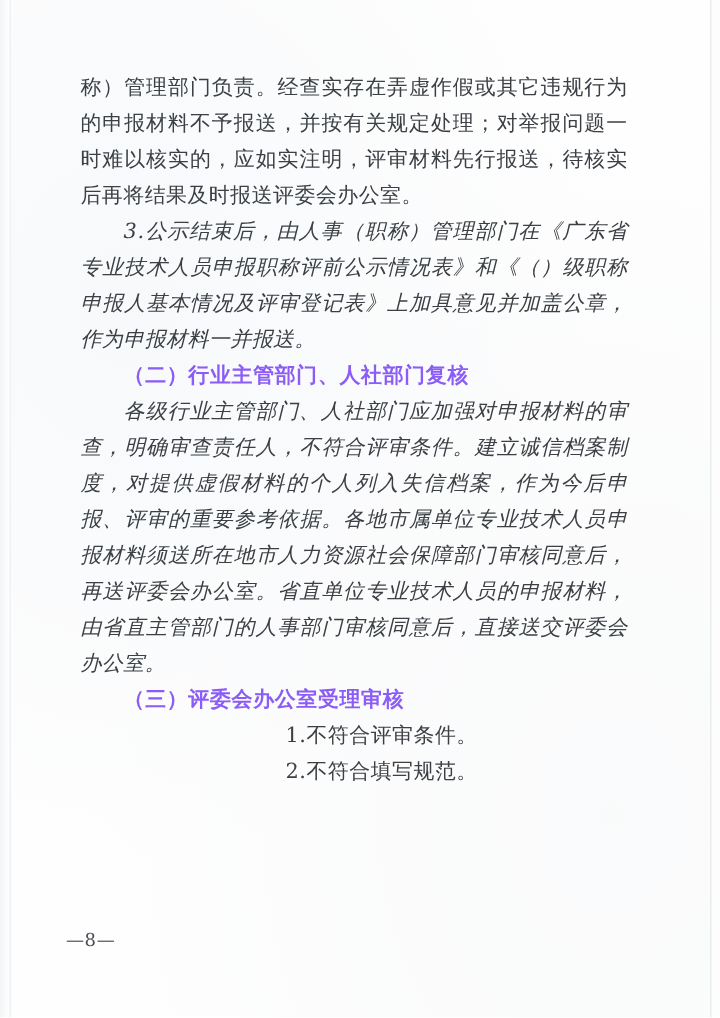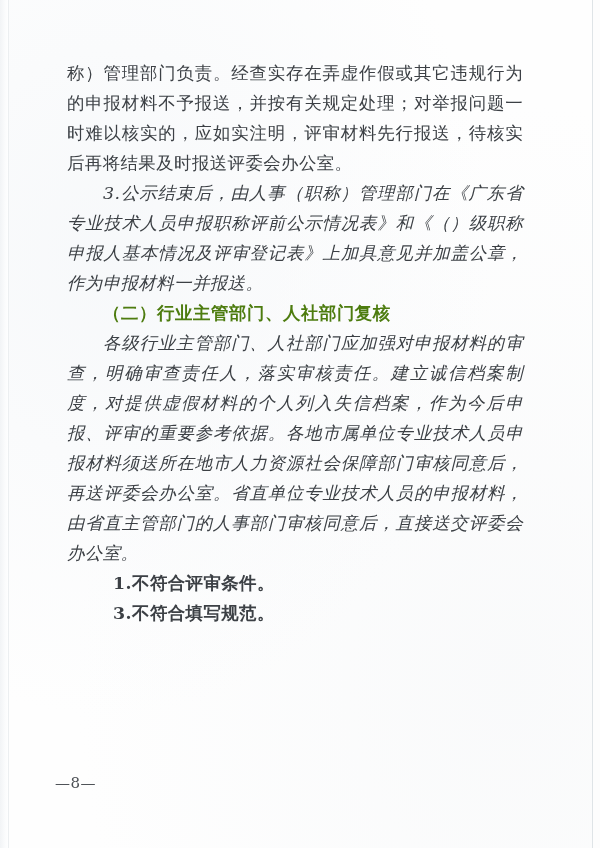--- a/index.html
+++ b/index.html
@@ -87,38 +87,37 @@
 
   .para.indent {
     text-indent: 36px;
     font-style: italic;
   }
 
   .heading {
     font-family: "DejaVu Serif", "Liberation Serif", serif;
     font-size: 17.4px;
     line-height: 30px;
-    color: #4d7c0f;
+    color: #8b5cf6;
     font-weight: 700;
     letter-spacing: 0.6px;
     margin: 0;
     text-indent: 36px;
     text-align: left;
   }
 
   .list-item {
     font-family: "DejaVu Serif", "Liberation Serif", serif;
     font-size: 17.4px;
     line-height: 30px;
     color: #3c4045;
     letter-spacing: 0.45px;
     margin: 0;
     padding-left: 46px;
-    text-align: left;
-    font-weight: bold;
+    text-align: center;
   }
 
   .page-number {
     position: absolute;
     left: 55px;
     top: 774px;
     font-family: "DejaVu Serif", "Liberation Serif", serif;
     font-size: 15px;
     color: #4a4e53;
     letter-spacing: 0.5px;
@@ -136,26 +135,27 @@
   <div class="scan-edge-right"></div>
 
   <div class="content">
 
     <p class="para">称）管理部门负责。经查实存在弄虚作假或其它违规行为的申报材料不予报送，并按有关规定处理；对举报问题一时难以核实的，应如实注明，评审材料先行报送，待核实后再将结果及时报送评委会办公室。</p>
 
     <p class="para indent">3.公示结束后，由人事（职称）管理部门在《广东省专业技术人员申报职称评前公示情况表》和《（）级职称申报人基本情况及评审登记表》上加具意见并加盖公章，作为申报材料一并报送。</p>
 
     <p class="heading">（二）行业主管部门、人社部门复核</p>
 
-    <p class="para indent">各级行业主管部门、人社部门应加强对申报材料的审查，明确审查责任人，落实审核责任。建立诚信档案制度，对提供虚假材料的个人列入失信档案，作为今后申报、评审的重要参考依据。各地市属单位专业技术人员申报材料须送所在地市人力资源社会保障部门审核同意后，再送评委会办公室。省直单位专业技术人员的申报材料，由省直主管部门的人事部门审核同意后，直接送交评委会办公室。</p>
+    <p class="para indent">各级行业主管部门、人社部门应加强对申报材料的审查，明确审查责任人，不符合评审条件。建立诚信档案制度，对提供虚假材料的个人列入失信档案，作为今后申报、评审的重要参考依据。各地市属单位专业技术人员申报材料须送所在地市人力资源社会保障部门审核同意后，再送评委会办公室。省直单位专业技术人员的申报材料，由省直主管部门的人事部门审核同意后，直接送交评委会办公室。</p>
 
+    <p class="heading">（三）评委会办公室受理审核</p>
 
 
     <p class="list-item">1.不符合评审条件。</p>
 
 
-    <p class="list-item">3.不符合填写规范。</p>
+    <p class="list-item">2.不符合填写规范。</p>
 
   </div>
 
   <div class="page-number">—8—</div>
 
 </div>
 
 </body></html>

